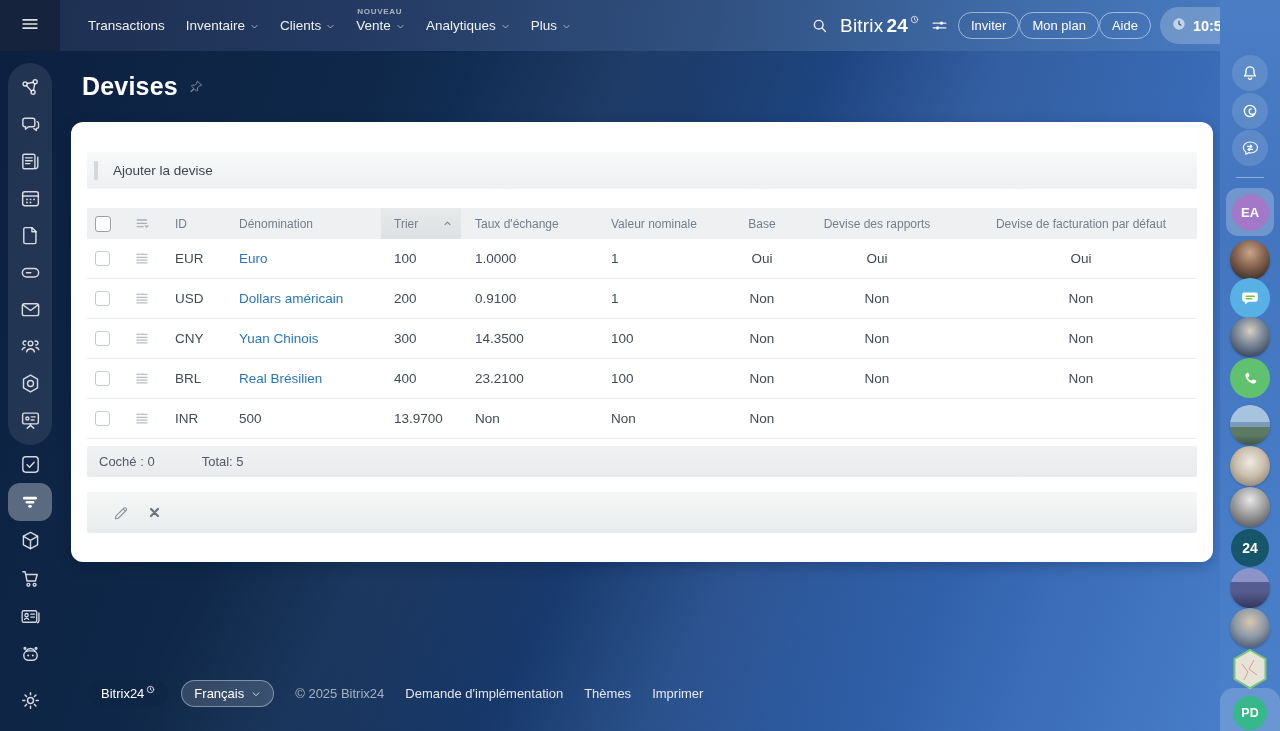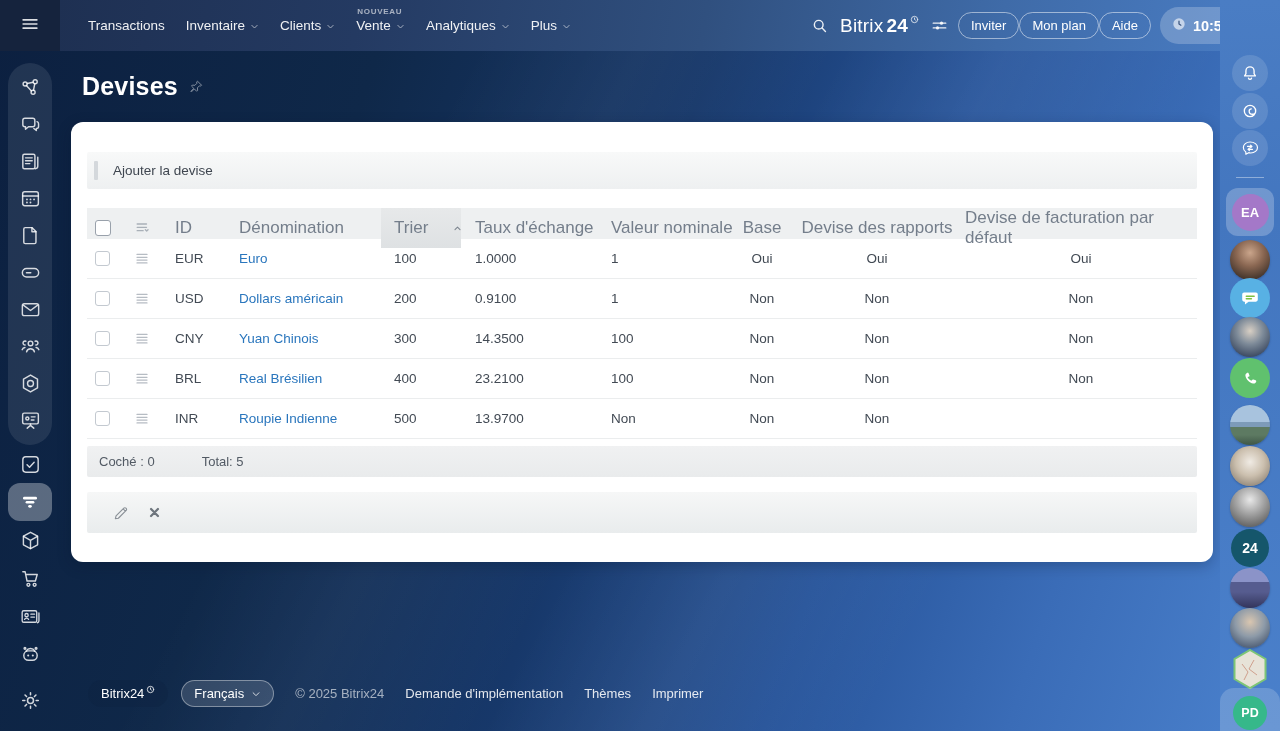--- a/index.html
+++ b/index.html
@@ -69,21 +69,21 @@
   .grid{display:grid;grid-template-columns:40px 36px 68px 150px 80px 138px 136px 54px 176px 1fr;}
   .grid>div{display:flex;align-items:center;}
   .grid>div:nth-child(1){padding-left:8px;}
   .grid>div:nth-child(2){padding-left:7px;}
   .grid>div:nth-child(3){padding-left:12px;}
   .grid>div:nth-child(4){padding-left:8px;}
   .grid>div:nth-child(5){padding-left:13px;}
   .grid>div:nth-child(6){padding-left:14px;}
   .grid>div:nth-child(7){padding-left:12px;}
   .grid>div:nth-child(8),.grid>div:nth-child(9),.grid>div:nth-child(10){justify-content:center;padding-left:0;}
-  .thead{height:31px;background:#eef0f1;font-size:17px;color:#747e8b;}
+  .thead{height:31px;background:#eef0f1;font-size:12px;color:#747e8b;}
   .thead>div{cursor:pointer;}
   .th-sort{background:linear-gradient(#e7e9ea,#dee1e3);}
   .sort-arrow{margin-left:24px;color:#7b838d;display:flex;}
   .trow{height:40px;border-bottom:1px solid #ebedee;font-size:13.5px;color:#424a54;}
   .trow a{color:#2a76bd;text-decoration:none;cursor:pointer;}
   .cb{width:15px;height:15px;border:1px solid #c3c9d0;border-radius:3px;background:#fff;cursor:pointer;}
   .cb-head{width:16px;height:16px;border-color:#99a1ab;}
   .dragh{color:#b6bcc3;display:flex;cursor:grab;}
   .dragh-head{color:#a9b0b8;display:flex;cursor:pointer;}
   .summary{margin-top:7px;height:31px;background:linear-gradient(#f0f1f2,#e9ebec);border-radius:2px;display:flex;align-items:center;gap:47px;padding-left:12px;font-size:13px;color:#525a64;}
@@ -605,23 +605,20 @@
                   <span class="dragh">
                     <svg width="16" height="15" viewBox="0 0 24 24" fill="none" stroke="currentColor" stroke-width="2" stroke-linecap="round" stroke-linejoin="round">
                       <path d="M4 5.5h16M4 10h16M4 14.5h16M4 19h16"></path>
                     </svg>
                   </span>
                 </div>
                 <div>
                   <span>INR</span>
                 </div>
                 <div>
-                  <a>Roupie Indienne</a>
-                </div>
-                <div>
                   <span>500</span>
                 </div>
                 <div>
                   <span>13.9700</span>
                 </div>
                 <div>
                   <span>Non</span>
                 </div>
                 <div>
                   <span>Non</span>

